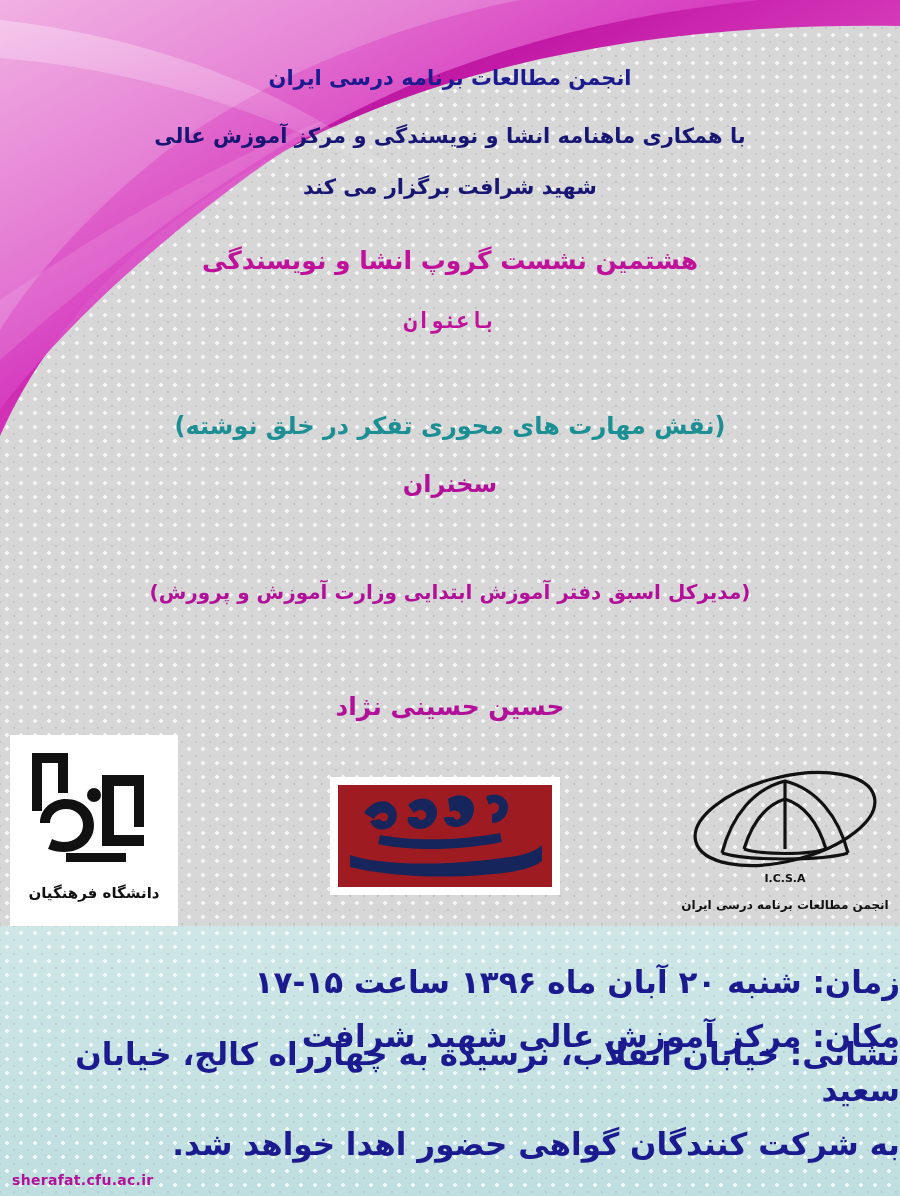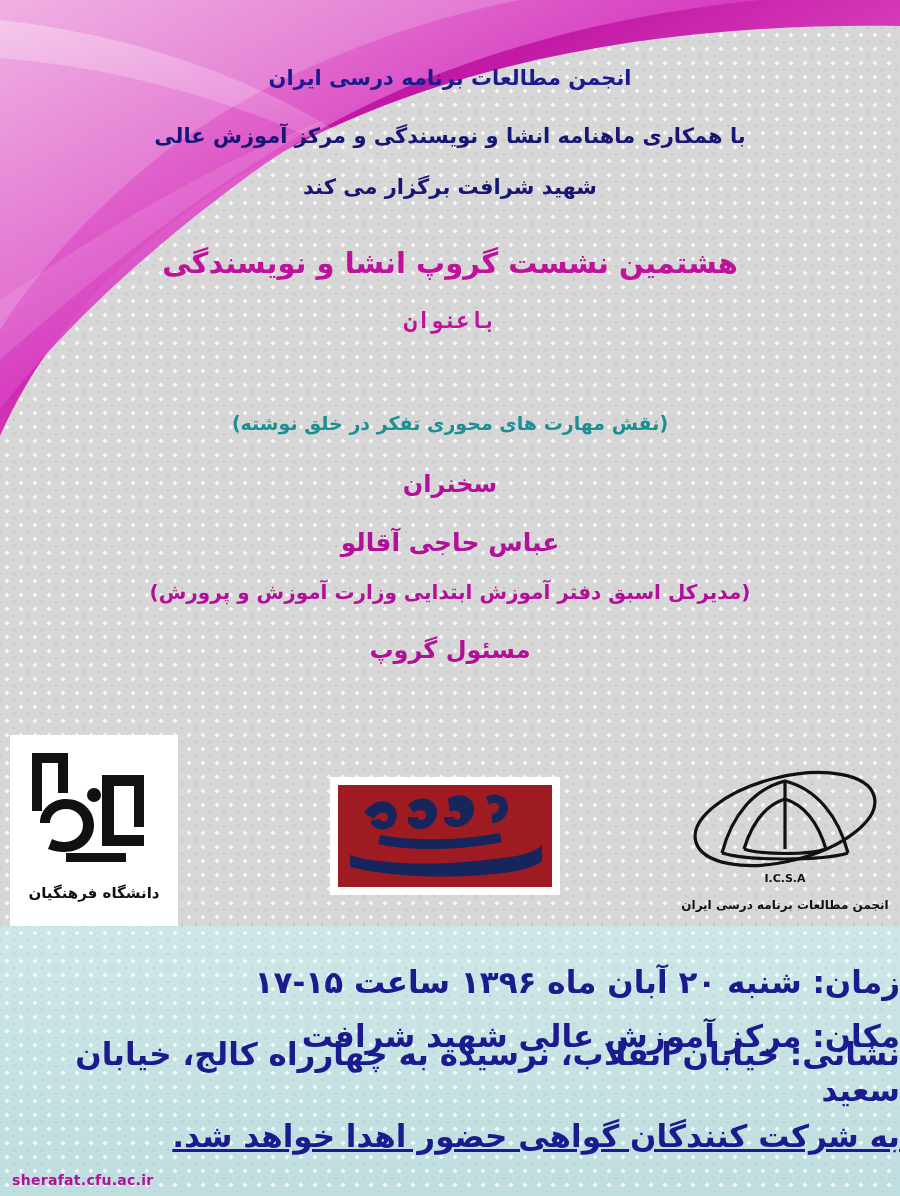--- a/index.html
+++ b/index.html
@@ -63,24 +63,24 @@
   .l-head.navy2{color:#171773;}
 
   .line{
     text-align:center;direction:rtl;font-weight:bold;
   }
   .magenta{color:#c0119b;}
   .magenta-d{color:#b3109a;}
   .teal{color:#1b8f93;}
   .blue-title{color:#1558b0;}
 
-  .t-title{font-size:29px;letter-spacing:0px;}
+  .t-title{font-size:25px;letter-spacing:0px;}
   .t-sub{font-size:22px;}
   .t-big{font-size:30px;}
-  .t-paren{font-size:19px;}
+  .t-paren{font-size:24px;}
   .t-label{font-size:24px;}
   .t-name{font-size:25px;}
   .t-small{font-size:20px;}
 
   
   .logos{position:absolute;left:0;right:0;height:200px;}
   .logo{
     position:absolute;background:#fff;
   }
   .logo svg{display:block;}
@@ -145,26 +145,25 @@
 
     <div class="hdr line t-title magenta" style="top:246px;">هشتمین نشست گروپ انشا و نویسندگی</div>
 
     <div class="hdr line t-sub magenta" style="top:308px;font-family:Liberation Mono, monospace;">باعنوان</div>
 
 
     <div class="hdr line t-paren teal" style="top:412px;">(نقش مهارت های محوری تفکر در خلق نوشته)</div>
 
     <div class="hdr line t-label magenta-d" style="top:470px;">سخنران</div>
 
-    <div class="hdr line t-name magenta-d" style="top:528px;">عباس حاجی آقالو</div>
 
     <div class="hdr line t-small magenta-d" style="top:580px;">(مدیرکل اسبق دفتر آموزش ابتدایی وزارت آموزش و پرورش)</div>
 
-    <div class="hdr line t-label magenta-d" style="top:636px;">مسئول گروپ</div>
-
+
+    <div class="hdr line t-name magenta-d" style="top:692px;">حسین حسینی نژاد</div>
 
     <div class="logos" style="top:735px;">
 
       <div class="logo" style="left:10px;top:0;width:168px;height:202px;">
         <svg width="168" height="175" viewBox="0 0 168 175" xmlns="http://www.w3.org/2000/svg">
           <rect x="0" y="0" width="168" height="175" fill="#ffffff"></rect>
           <g fill="#111111">
             <path d="M22,18 h26 v10 h-26 z"></path>
             <path d="M22,18 h10 v58 h-10 z"></path>
             <path d="M48,18 h10 v40 h-10 z"></path>
@@ -221,17 +220,17 @@
     </div>
 
     <div class="bottom-band">
       <div class="bdots"></div>
       <div class="bdots2"></div>
     </div>
 
     <div class="footer-text" style="bottom:196px;">زمان: شنبه ۲۰ آبان ماه ۱۳۹۶ ساعت ۱۵-۱۷</div>
     <div class="footer-text" style="bottom:142px;margin-top:44px;">مکان: مرکز آموزش عالی شهید شرافت</div>
     <div class="footer-text" style="bottom:88px;">نشانی: خیابان انقلاب، نرسیده به چهارراه کالج، خیابان سعید</div>
-    <div class="footer-text" style="bottom:42px;text-decoration:underline;">به شرکت کنندگان گواهی حضور اهدا خواهد شد.</div>
+    <div class="footer-text" style="bottom:34px;">به شرکت کنندگان گواهی حضور اهدا خواهد شد.</div>
 
     <div class="url">sherafat.cfu.ac.ir</div>
   </div>
 </div>
 
 </body></html>

